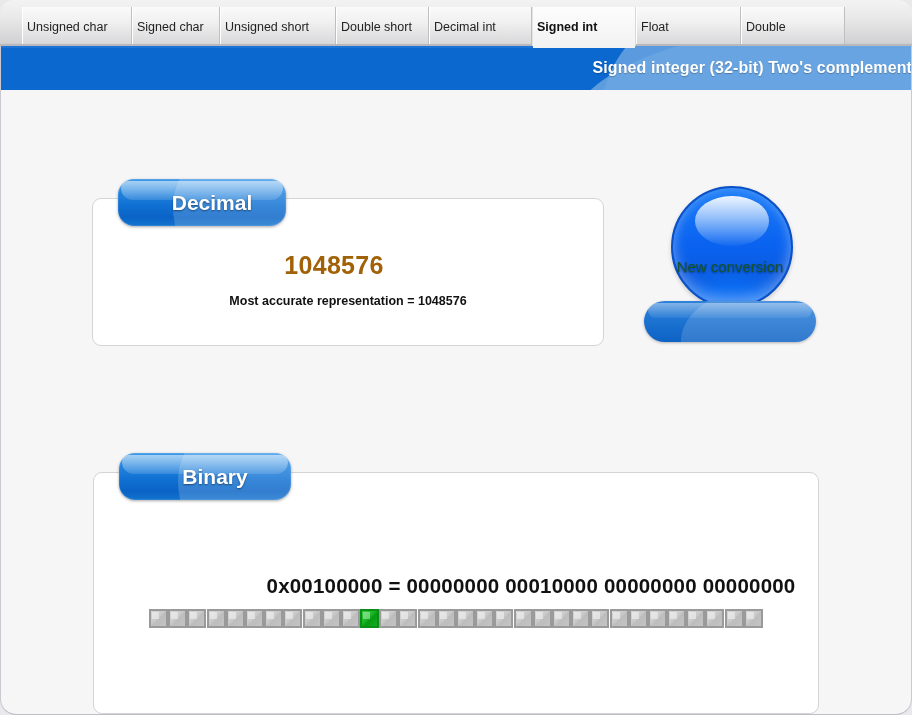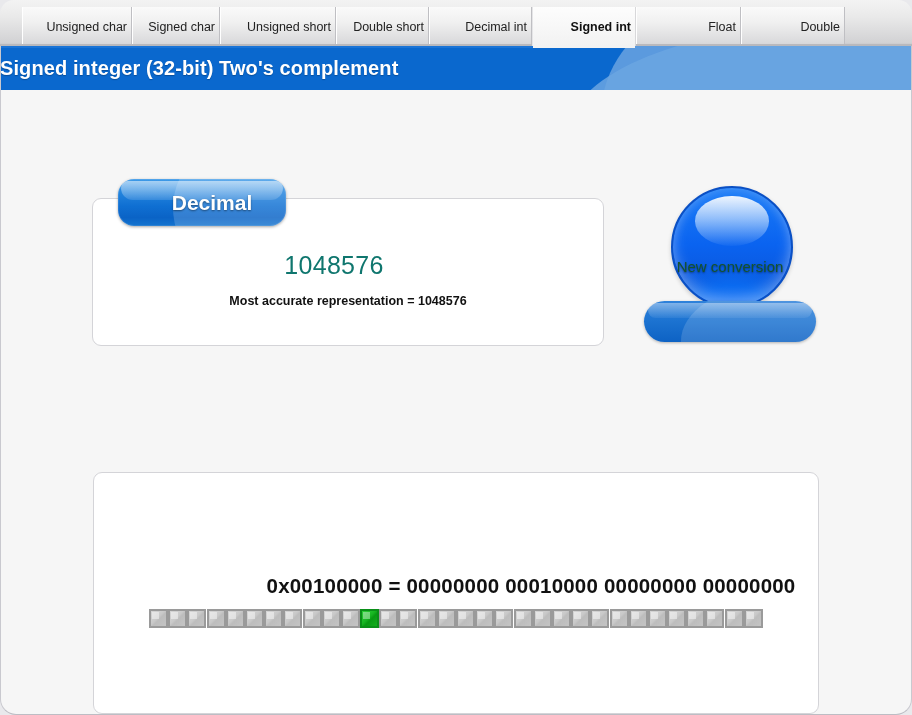--- a/index.html
+++ b/index.html
@@ -45,21 +45,21 @@
     position: absolute;
     left: 22px; top: 0;
     height: 46px;
     display: flex;
     align-items: stretch;
   }
   .tab {
     position: relative;
     display: flex;
     align-items: center;
-    justify-content: flex-end;
+    justify-content: flex-start;
     padding: 0 4px;
     font-size: 12.5px;
     color: #222;
     background: linear-gradient(180deg,#fafafa 0%, #f0f0f0 40%, #d9d9db 93%, #cacacd 100%);
     border-left: 1px solid #ffffff;
     border-right: 1px solid #bfbfc3;
     box-sizing: border-box;
     white-space: nowrap;
     cursor: default;
     margin-top: 7px;
@@ -135,23 +135,23 @@
   #banner .banner-top-line{
     position:absolute; left:0; right:0; top:0; height:2px;
     background:#1b74d6;
   }
   #banner-title {
     position: absolute;
     left: 0; right: 0;
     top: 0;
     height: 44px;
     line-height: 44px;
-    text-align: left;
+    text-align: right;
     color: #ffffff;
-    font-size: 20px;
+    font-size: 16px;
     font-weight: bold;
     letter-spacing: .1px;
     z-index: 4;
     text-shadow: 0 1px 1px rgba(0,0,0,.25);
   }
 
   
   .card {
     position: absolute;
     background: #ffffff;
@@ -223,22 +223,22 @@
   #binary-tag  { left: 118px; top: 407px; width: 172px; }
 
   
   #decimal-value {
     position: absolute;
     left: 91px;
     top: 205px;
     width: 484px;
     text-align: center;
     font-size: 25px;
-    font-weight: normal;
-    color: #0f766e;
+    font-weight: bold;
+    color: #a16207;
     letter-spacing: .3px;
   }
   #decimal-note {
     position: absolute;
     left: 91px;
     top: 248px;
     width: 512px;
     text-align: center;
     font-size: 12.5px;
     font-weight: bold;
@@ -424,20 +424,25 @@
         <div class="orb-highlight"></div>
       </div>
       <div id="nc-pill">
         <div class="pill-gloss"></div>
         <div class="pill-arc"></div>
       </div>
       <div id="nc-label">New conversion</div>
     </div>
 
     <div id="binary-card" class="card"></div>
+    <div id="binary-tag" class="tag">
+      <div class="gloss-arc"></div>
+      <div class="gloss-top"></div>
+      <div class="tag-text">Binary</div>
+    </div>
     <div id="binary-text">0x00100000 = 00000000 00010000 00000000 00000000</div>
     <div id="bit-row">
         <div class="bit"></div>
         <div class="bit"></div>
         <div class="bit"></div>
         <div class="bit"></div>
         <div class="bit"></div>
         <div class="bit"></div>
         <div class="bit"></div>
         <div class="bit"></div>

